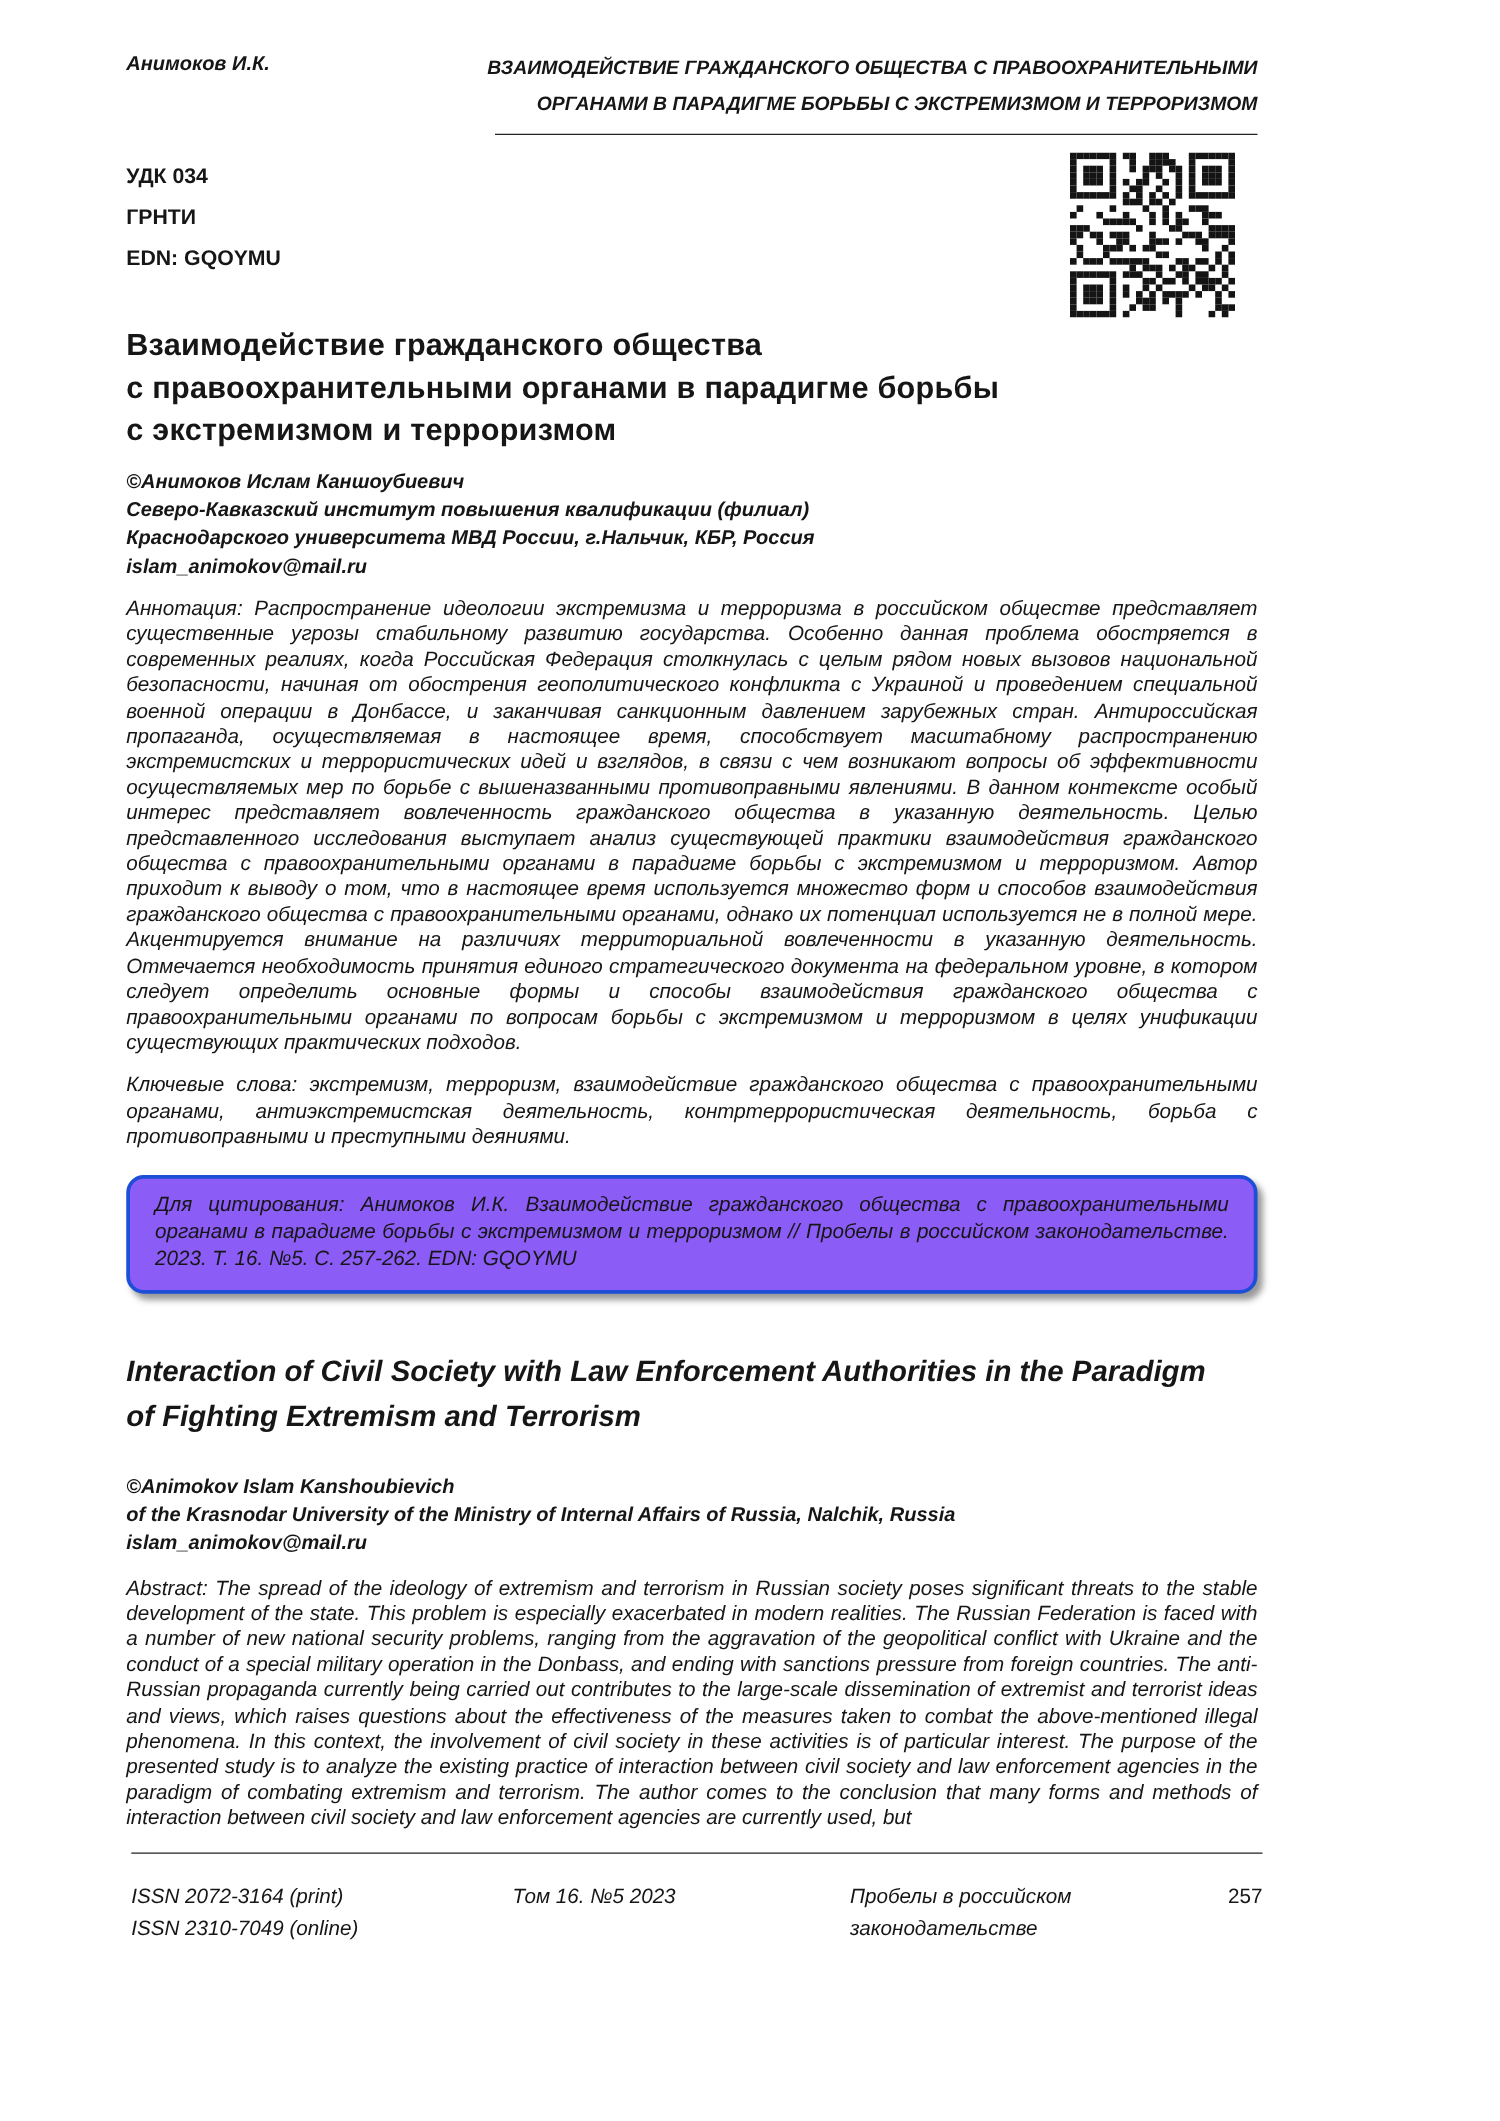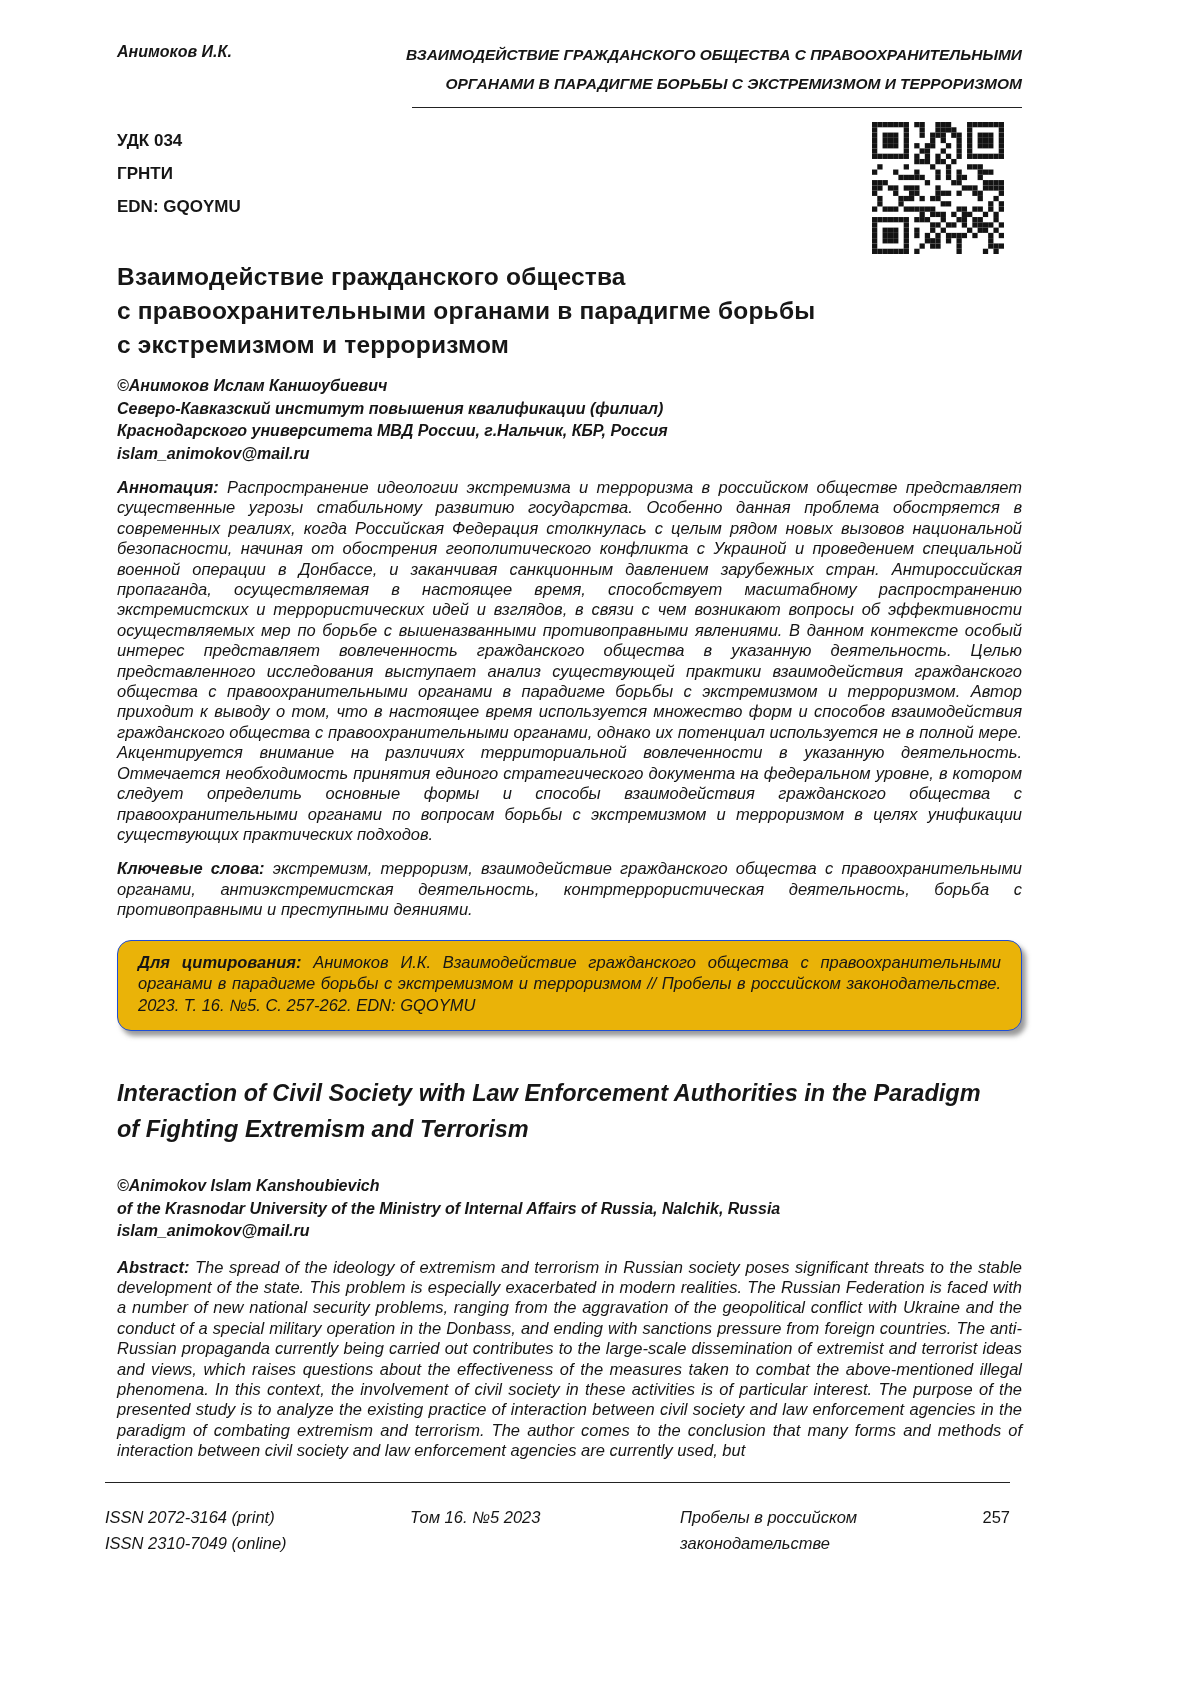--- a/index.html
+++ b/index.html
@@ -4,45 +4,45 @@
 <style>
   html, body { margin: 0; padding: 0; }
   body {
     width: 1200px; height: 1697px;
     background: #ffffff;
     font-family: "Liberation Sans", "DejaVu Sans", sans-serif;
     color: #161616;
     overflow: hidden;
   }
   .page { position: relative; width: 1200px; height: 1697px; background: #fff; }
-  .content { position: absolute; left: 117px; top: 40px; width: 905px; }
+  .content { position: absolute; left: 101px; top: 40px; width: 905px; }
   .preline { white-space: pre-line; }
 
   .head { display: flex; justify-content: space-between; align-items: flex-start; }
   .head-author { font-weight: bold; font-style: italic; font-size: 16px; padding-top: 3px; white-space: nowrap; }
   .head-title { font-weight: bold; font-style: italic; font-size: 15.5px; line-height: 29px; text-align: right; }
   .head-rule { border-bottom: 1.6px solid #222; margin-left: 295px; margin-top: 9px; height: 0; }
 
   .meta-row { display: flex; justify-content: space-between; margin-top: 14px; }
   .meta-codes { font-weight: bold; font-size: 17px; line-height: 33px; padding-top: 2px; }
   .qr { width: 132px; height: 132px; margin-right: 18px; }
   .qr svg { display: block; }
 
   .title-ru { font-size: 24.5px; font-weight: bold; line-height: 34px; margin: 6px 0 0 0; letter-spacing: 0.2px; }
 
   .authors { margin-top: 13px; font-weight: bold; font-style: italic; font-size: 16px; line-height: 22.5px; }
 
   .para { margin: 12px 0 0 0; font-style: italic; font-size: 16.5px; line-height: 20.4px; text-align: justify; }
-  .para .lbl { font-weight: bold; }
+  .para .lbl { font-weight: normal; }
   .kw { margin-top: 14px; }
 
   .cite-box {
     margin-top: 20px;
-    background: #eab308;
-    border: 1px solid #1d4ed8;
+    background: #8b5cf6;
+    border: 3px solid #1d4ed8;
     border-radius: 14px;
     padding: 11px 20px 14px 20px;
     box-shadow: 4px 5px 5px rgba(70,70,70,0.55);
   }
   .cite-box .para { margin: 0; line-height: 21.5px; }
 
   .title-en { font-size: 23.5px; font-weight: bold; font-style: italic; line-height: 36px; margin: 44px 0 0 0; }
   .authors.en { margin-top: 28px; }
   .abstract-en { margin-top: 14px; }
 

